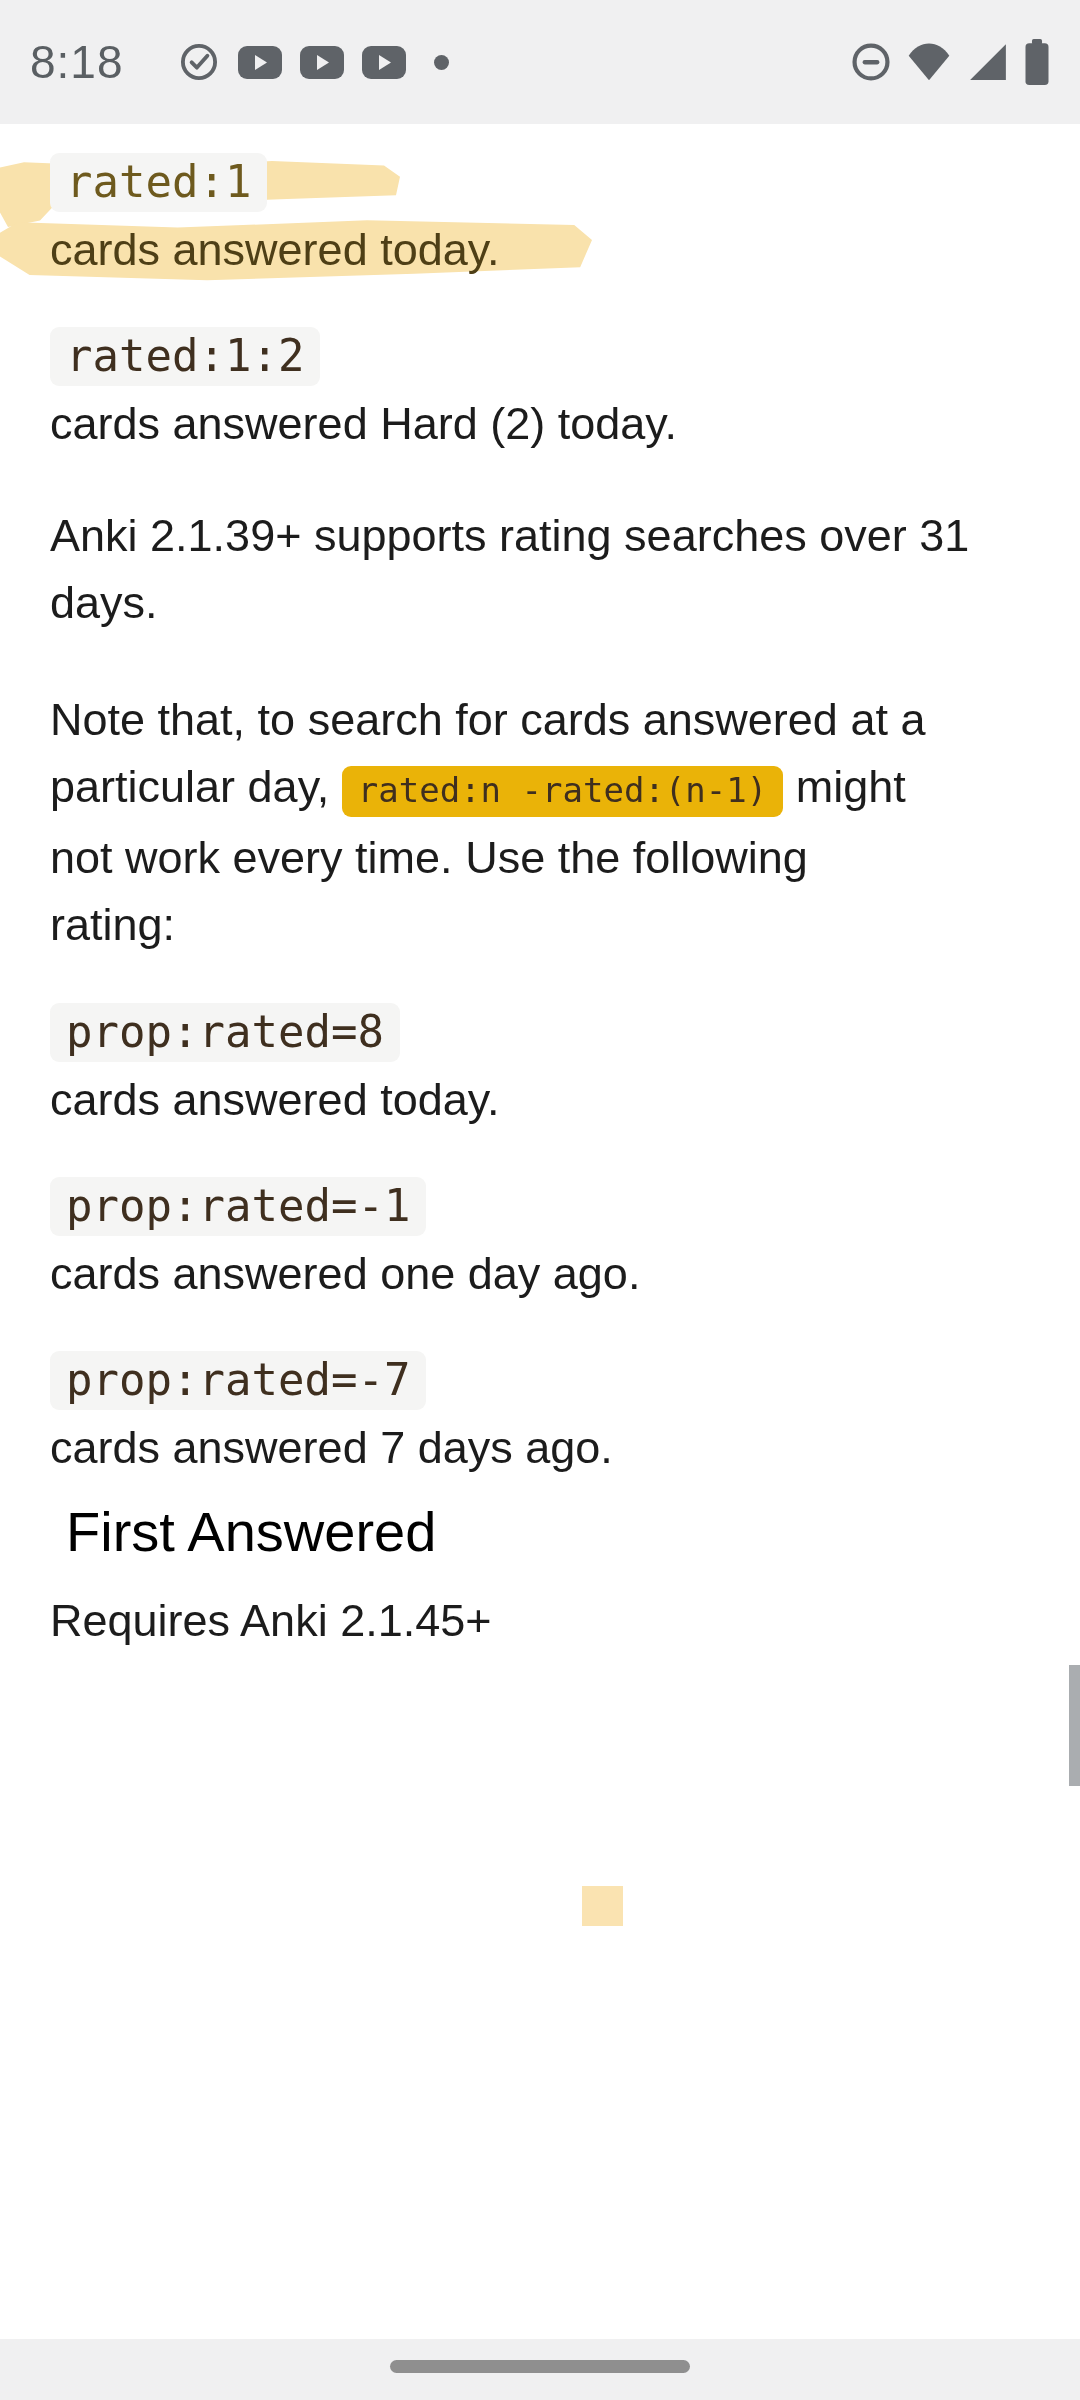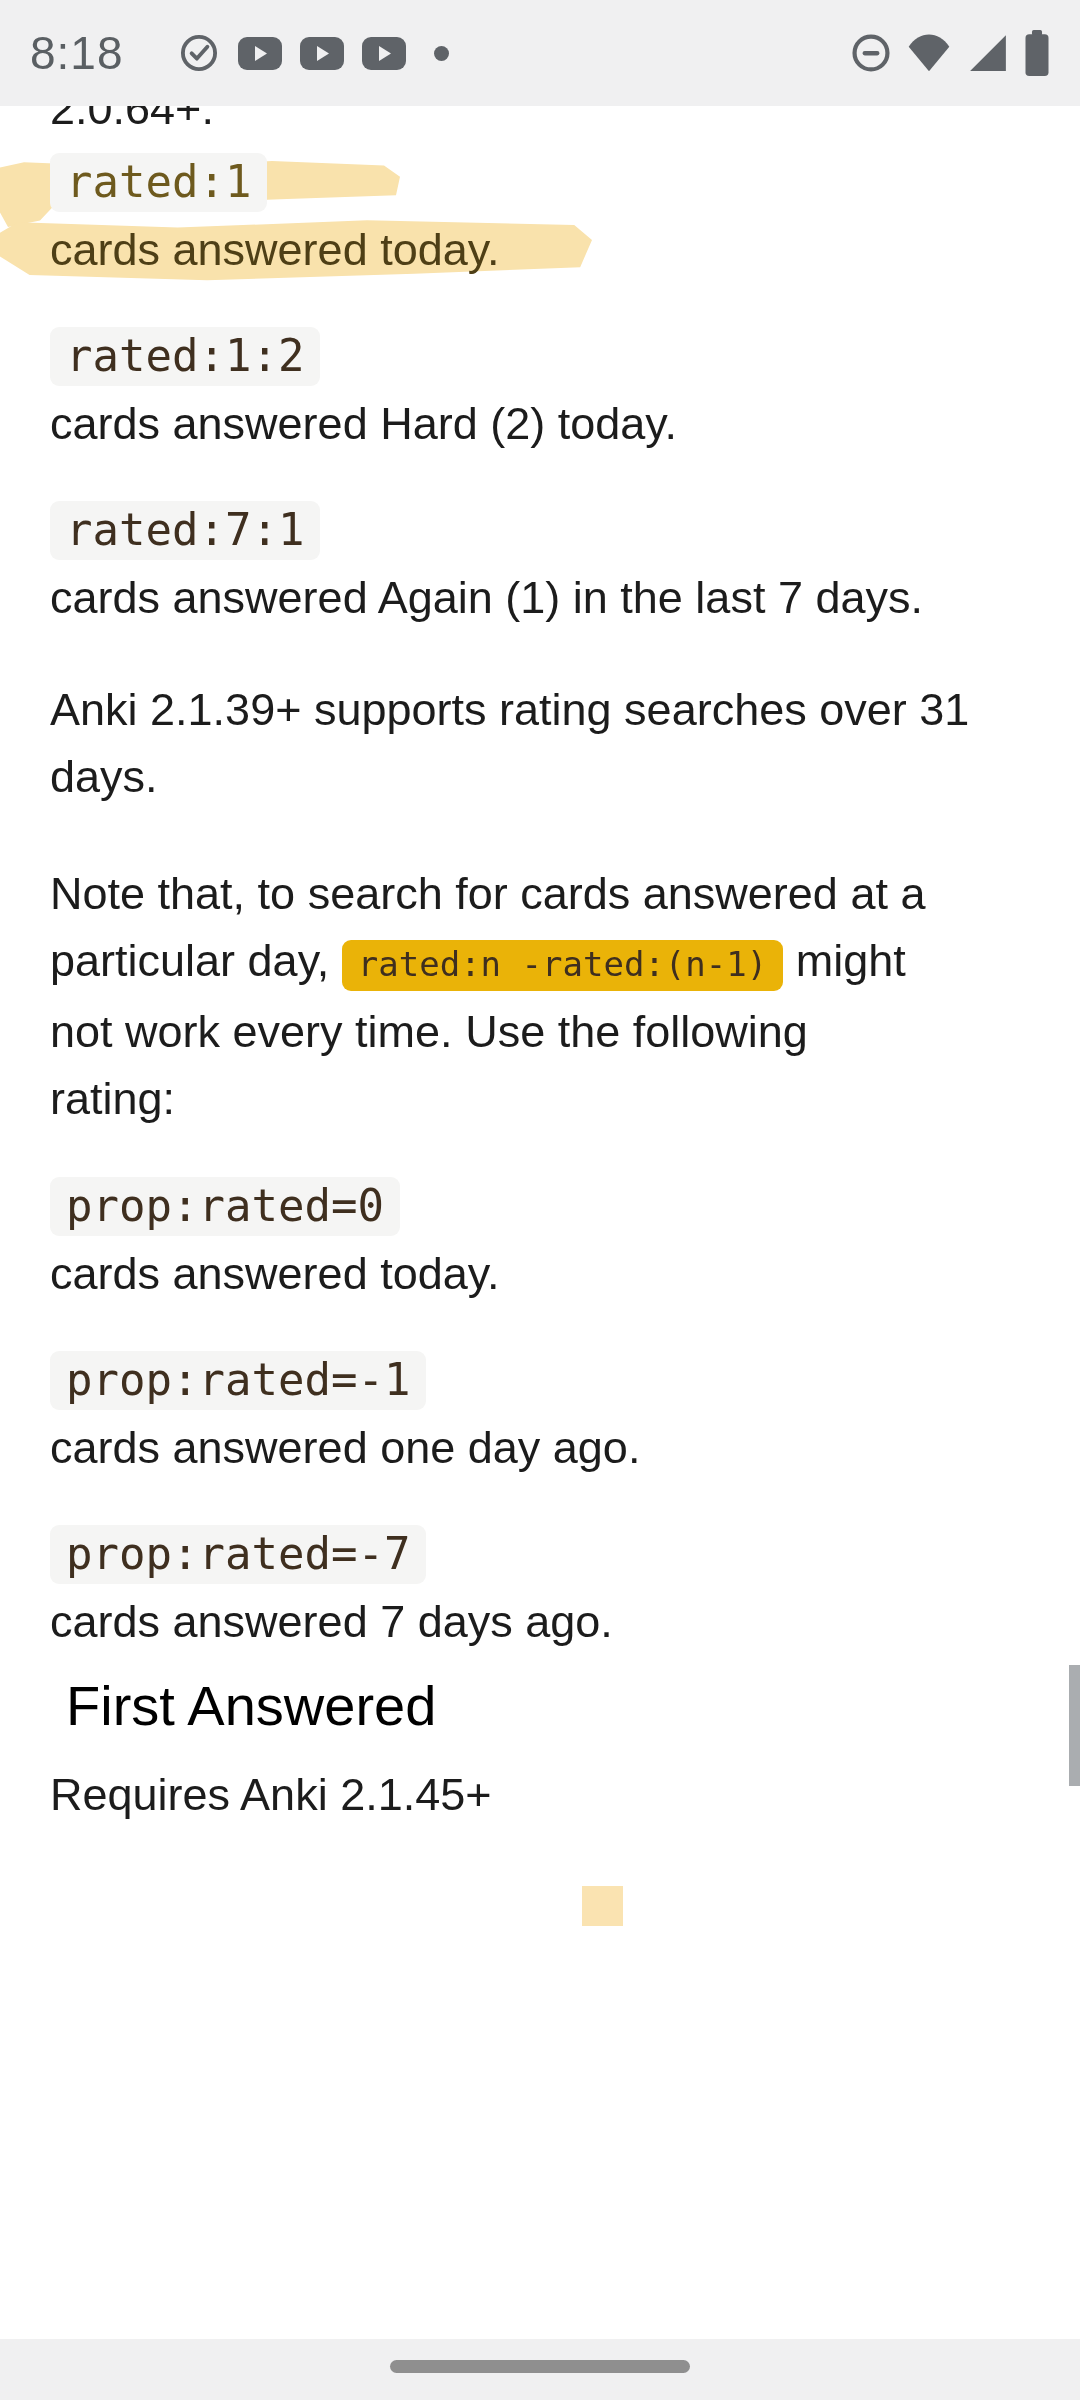--- a/index.html
+++ b/index.html
@@ -2,21 +2,21 @@
 <html><head>
 <meta charset="utf-8">
 <style>
   html,body{margin:0;padding:0;background:#dedede;}
   .screen{
     position:relative;width:1080px;height:2400px;background:#ffffff;
     overflow:hidden;font-family:"Liberation Sans",sans-serif;color:#1c1c1c;
   }
   
   .status-bar{
-    position:absolute;top:0;left:0;right:0;height:106px;background:#f0f0f1;
+    position:absolute;top:0;left:0;right:0;height:124px;background:#f0f0f1;
     display:flex;align-items:center;padding:0 30px;box-sizing:border-box;z-index:5;
     color:#5f6368;
   }
   .status-time{font-size:46px;letter-spacing:1px;color:#5a5f63;margin-right:36px;}
   .sb-left{display:flex;align-items:center;gap:18px;}
   .sb-spacer{flex:1;}
   .sb-right{display:flex;align-items:center;gap:14px;}
   .sb-icon{display:inline-flex;align-items:center;justify-content:center;}
   .notif-dot{width:15px;height:15px;border-radius:50%;background:#5f6368;margin-left:10px;}
   
@@ -145,40 +145,36 @@
         <span class="hl-stroke stroke-b"></span>
         <span class="t hl-text">cards answered today.</span>
       </div>
     </div>
 
     <div class="entry entry-gap">
       <code class="code-chip">rated:1:2</code>
       <div class="desc"><span class="t">cards answered Hard (2) today.</span></div>
     </div>
 
-    <div class="entry entry-gap">
-      <code class="code-chip">rated:7:1</code>
-      <div class="desc"><span class="t">cards answered Again (1) in the last 7 days.</span></div>
-    </div>
 
 
     <p class="para">
         <span class="line">Anki 2.1.39+ supports rating searches over 31</span>
         <span class="line">days.</span>
       </p>
 
     <p class="para para-note">
         <span class="line">Note that, to search for cards answered at a</span>
         <span class="line"><span>particular day, </span><code class="inline-code">rated:n -rated:(n-1)</code><span> might</span></span>
         <span class="line">not work every time. Use the following</span>
         <span class="line">rating:</span>
       </p>
 
     <div class="entry entry-gap">
-      <code class="code-chip">prop:rated=0</code>
+      <code class="code-chip">prop:rated=8</code>
       <div class="desc"><span class="t">cards answered today.</span></div>
     </div>
 
     <div class="entry entry-gap">
       <code class="code-chip">prop:rated=-1</code>
       <div class="desc"><span class="t">cards answered one day ago.</span></div>
     </div>
 
     <div class="entry entry-gap">
       <code class="code-chip">prop:rated=-7</code>

